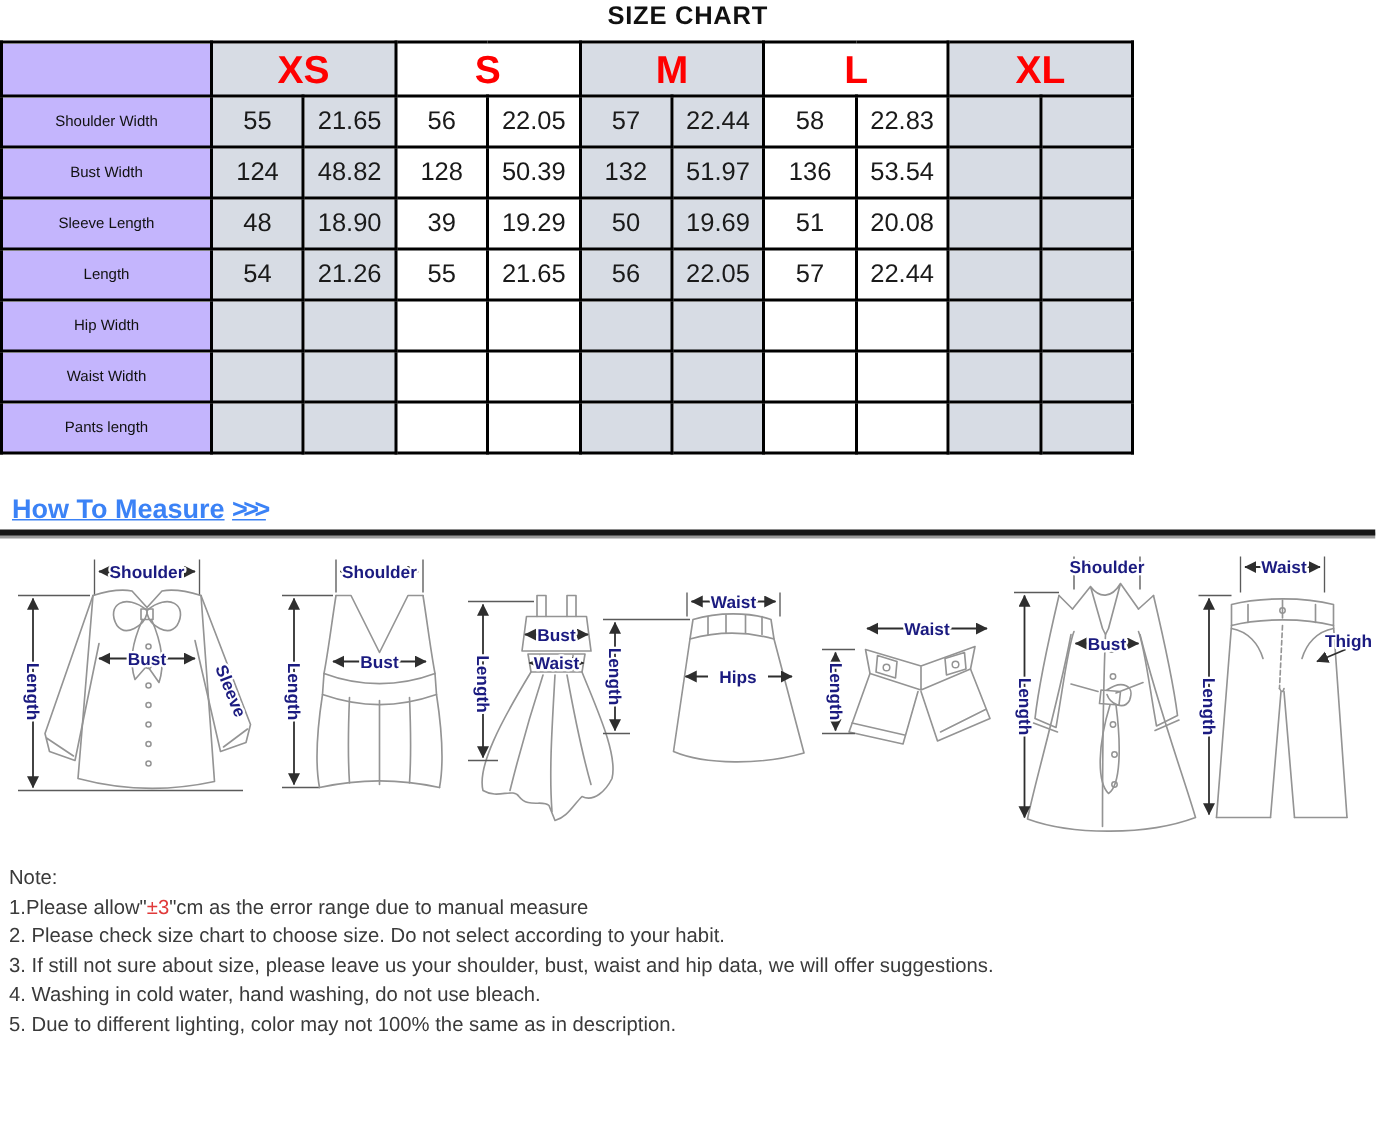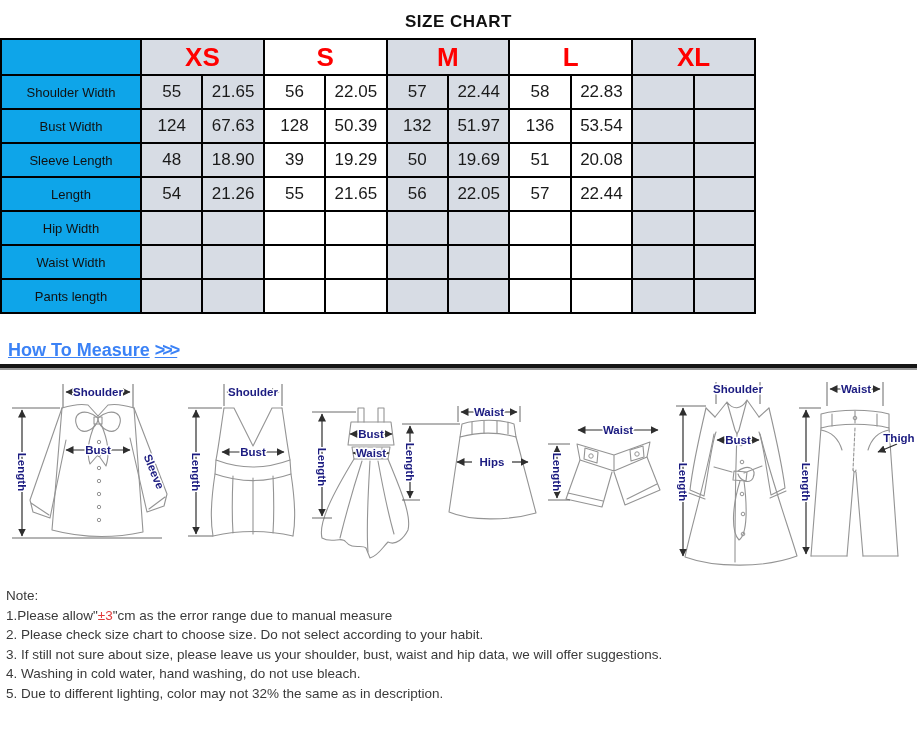--- a/index.html
+++ b/index.html
@@ -2,38 +2,38 @@
 <html><head>
 <meta charset="utf-8">
 <style>
   html,body{margin:0;padding:0;}
   body{
     width:917px;height:751px;overflow:hidden;background:#fff;color:#151515;
     font-family:"Liberation Sans",sans-serif;
   }
   .title{
     text-align:center;font-size:17px;font-weight:bold;letter-spacing:.5px;
-    padding-top:12px;color:#111;
+    padding-top:1px;color:#111;
   }
   
   table.size{
     border-collapse:collapse;table-layout:fixed;width:756px;margin-top:6px;
   }
   col.c-lab{width:140px;}
   table.size td{
     border:2px solid #000;text-align:center;vertical-align:middle;
     overflow:hidden;padding:0;
   }
   td.sh{background:#d7dce4;}
   tr.r-size td{height:34px;}
   tr.r-unit td{height:33px;}
   tr.r-data td{height:32px;}
   td.sz{font-size:26px;font-weight:bold;color:#ff0000;}
   td.un{font-size:13px;font-weight:bold;color:#111;}
-  td.lab{font-size:13px;color:#111;background:#0ea5e9;}
+  td.lab{font-size:10px;color:#111;background:#c4b5fd;}
   td.vl{font-size:17px;color:#1a1a1a;}
   
   .howto{
     margin:26px 0 0 8px;font-size:18px;font-weight:bold;color:#3b82f6;
     line-height:20px;
     text-decoration:underline;
   }
   .howto .chev{letter-spacing:-3px;margin-left:5px;}
   .rule{
     height:4px;background:#161616;margin-top:4px;
@@ -92,21 +92,21 @@
     <td class="vl sh">57</td>
     <td class="vl sh">22.44</td>
     <td class="vl">58</td>
     <td class="vl">22.83</td>
     <td class="vl sh"></td>
     <td class="vl sh"></td>
   </tr>
   <tr class="r-data">
     <td class="lab">Bust Width</td>
     <td class="vl sh">124</td>
-    <td class="vl sh">67.63</td>
+    <td class="vl sh">48.82</td>
     <td class="vl">128</td>
     <td class="vl">50.39</td>
     <td class="vl sh">132</td>
     <td class="vl sh">51.97</td>
     <td class="vl">136</td>
     <td class="vl">53.54</td>
     <td class="vl sh"></td>
     <td class="vl sh"></td>
   </tr>
   <tr class="r-data">
@@ -335,14 +335,14 @@
     <text class="lbl" x="899" y="70">Thigh</text>
   </g>
 </svg>
 
 <div class="notes">
   <p>Note:</p>
   <p><span>1.Please allow"</span><span class="red">±3</span><span>"cm as the error range due to manual measure</span></p>
   <p>2. Please check size chart to choose size. Do not select according to your habit.</p>
   <p>3. If still not sure about size, please leave us your shoulder, bust, waist and hip data, we will offer suggestions.</p>
   <p>4. Washing in cold water, hand washing, do not use bleach.</p>
-  <p>5. Due to different lighting, color may not 32% the same as in description.</p>
+  <p>5. Due to different lighting, color may not 100% the same as in description.</p>
 </div>
 
 </body></html>

